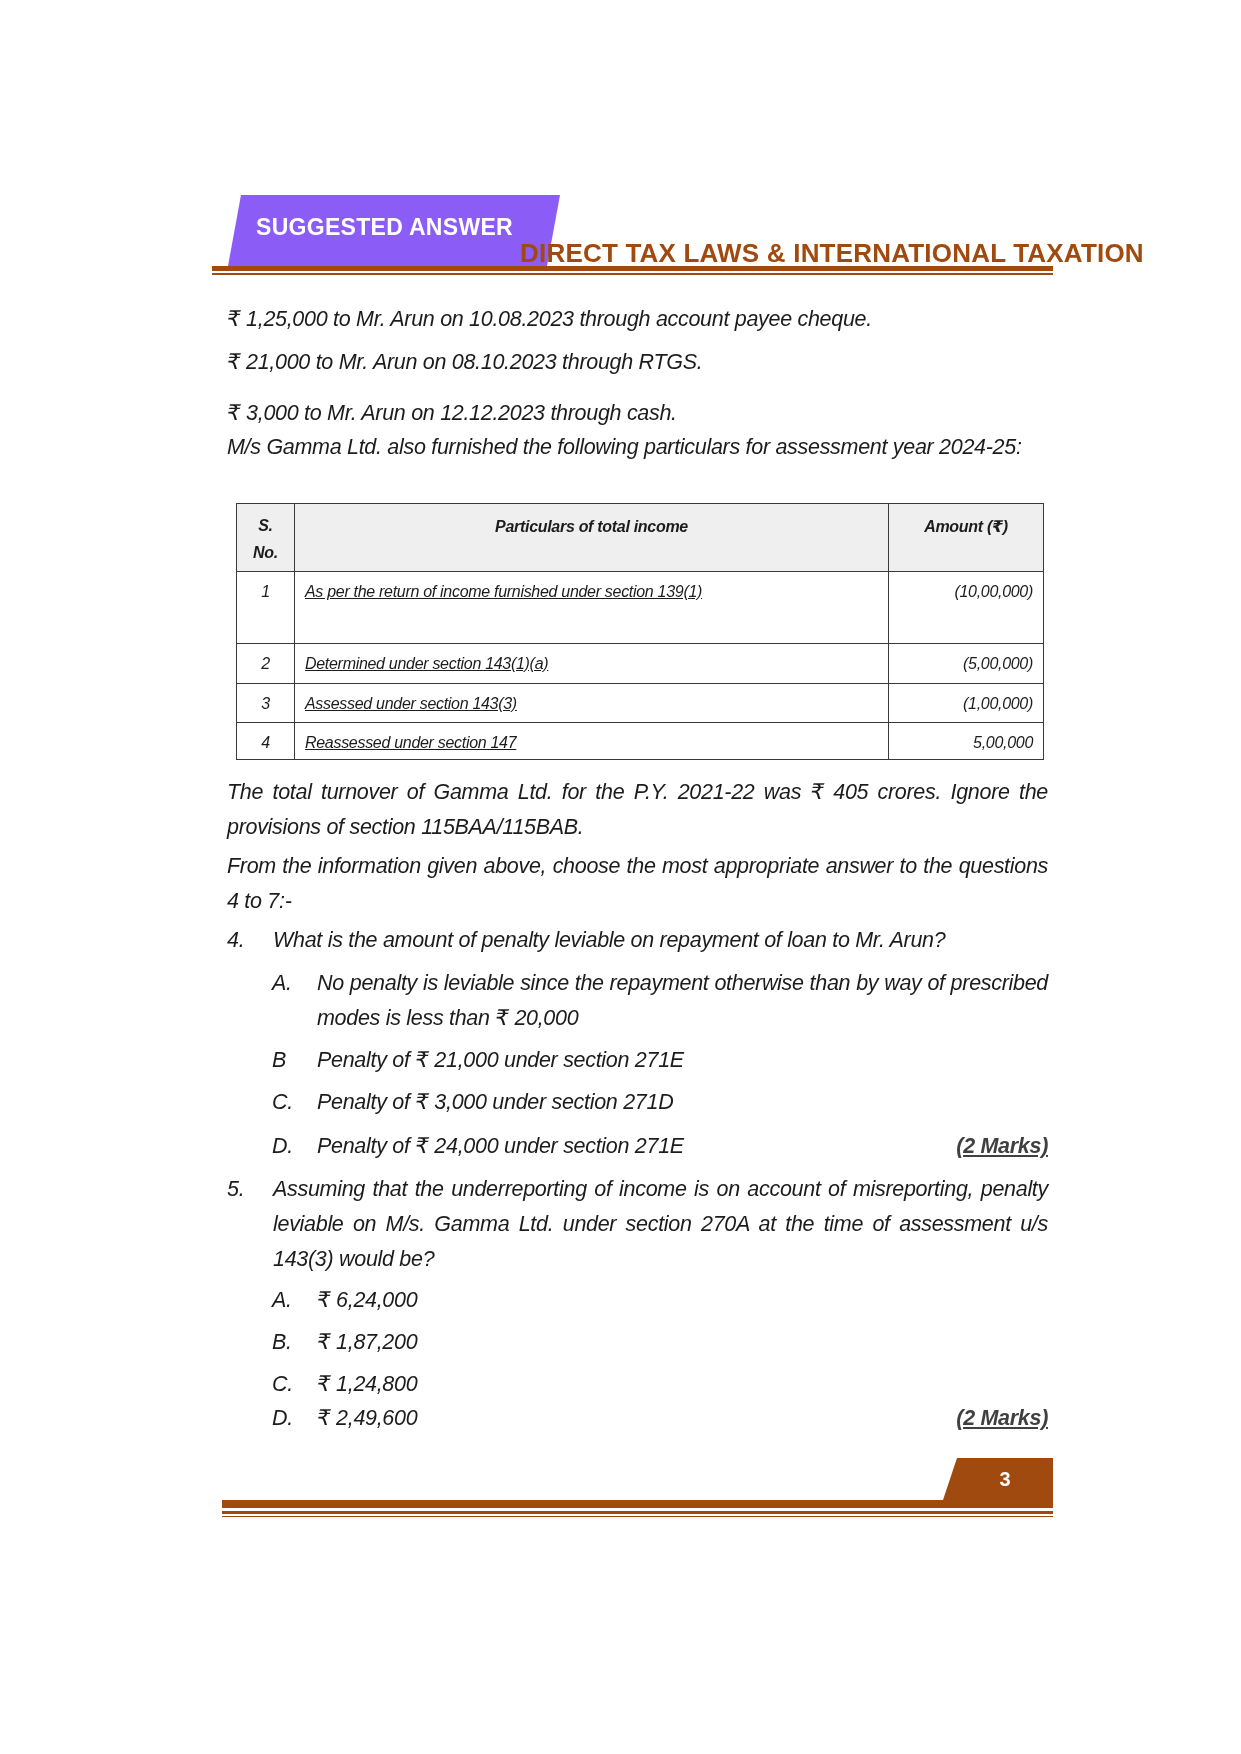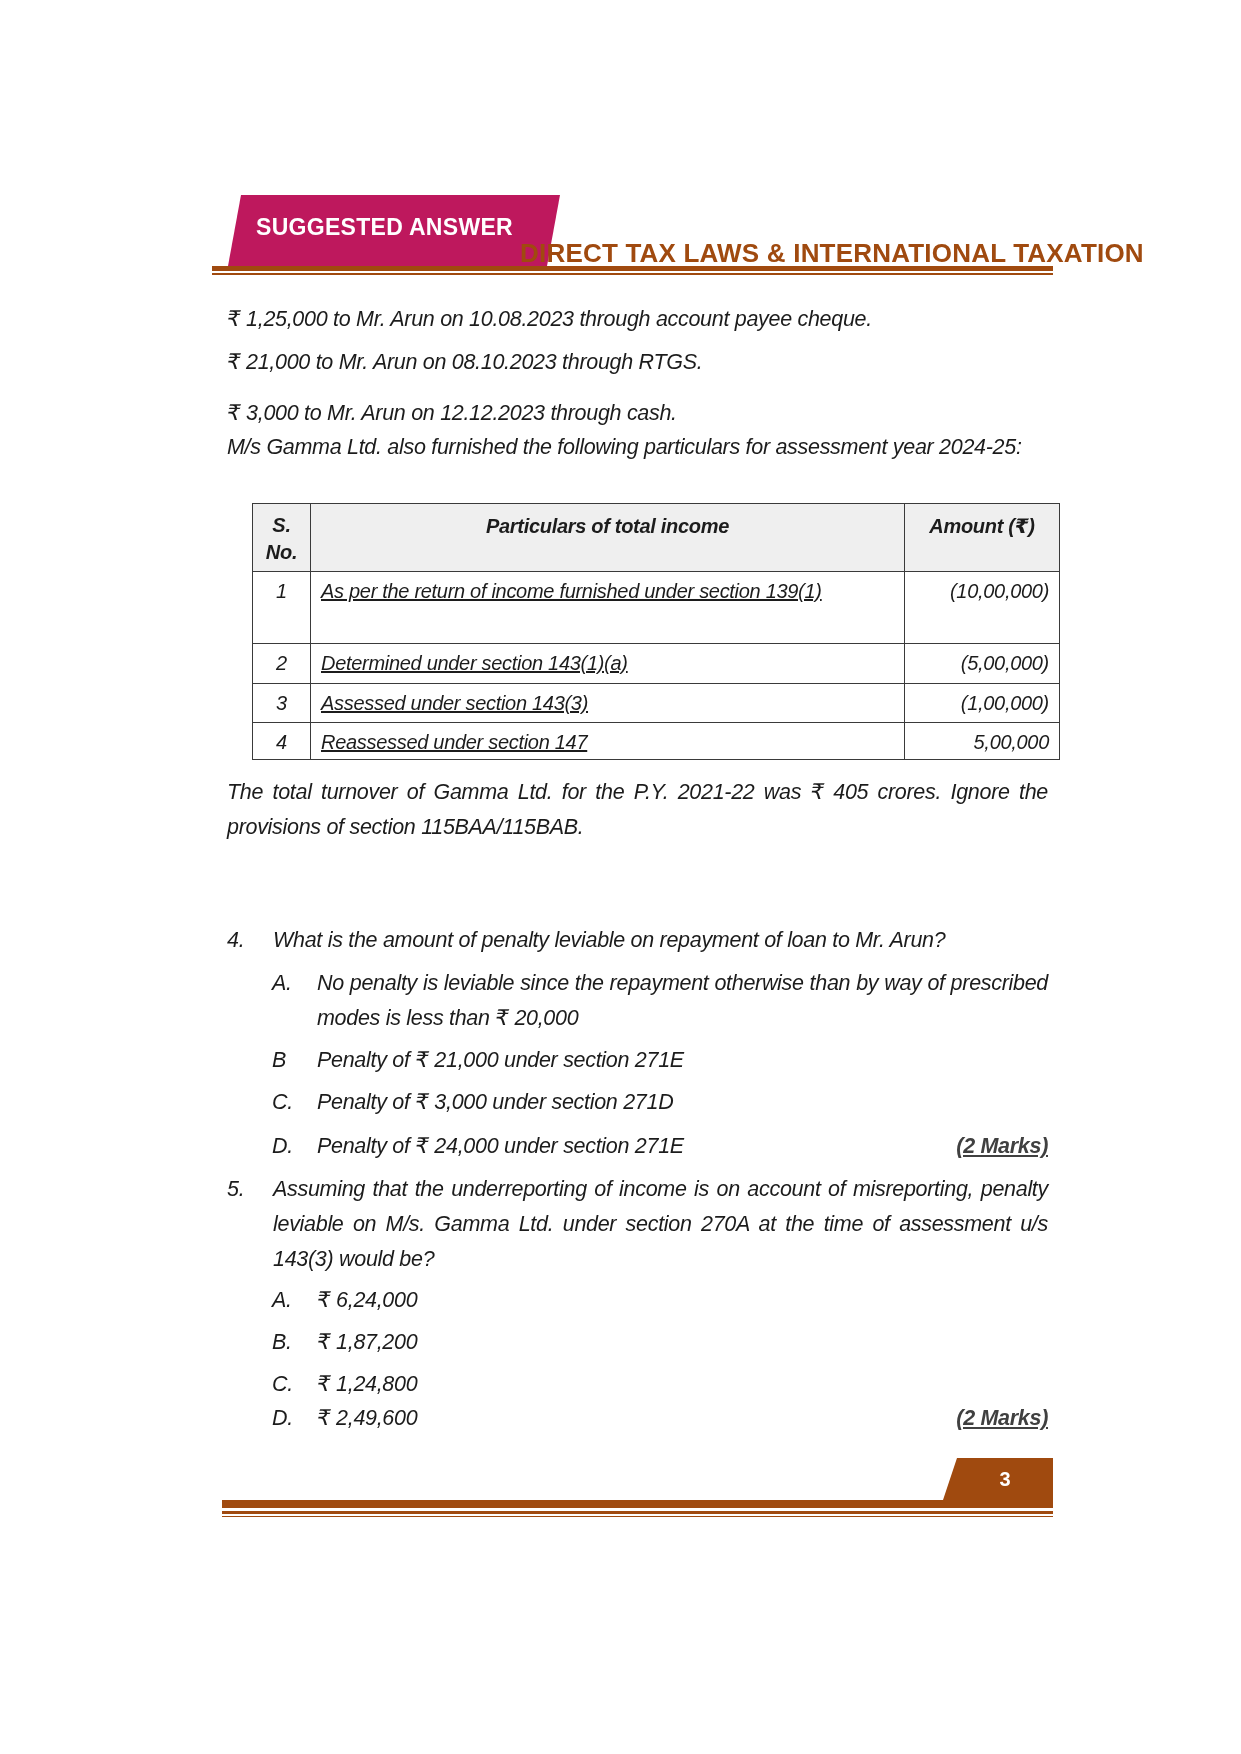--- a/index.html
+++ b/index.html
@@ -7,21 +7,21 @@
     position:relative;
     width:1241px;height:1754px;
     background:#ffffff;
     font-family:"Liberation Sans","DejaVu Sans",sans-serif;
     color:#1c1c1c;
     overflow:hidden;
   }
   
   .banner{
     position:absolute;left:228px;top:195px;width:332px;height:71px;
-    background:#be185d;
+    background:#8b5cf6;
     clip-path:polygon(13px 0,100% 0,calc(100% - 13px) 100%,0 100%);
     color:#ffffff;font-weight:bold;font-size:23px;line-height:64px;
     padding-left:28px;box-sizing:border-box;letter-spacing:.3px;
   }
   .subject{
     position:absolute;left:520px;top:238px;width:528px;
     text-align:right;color:#A04A0F;font-weight:bold;font-size:26px;
     letter-spacing:.2px;white-space:nowrap;
   }
   .rule{position:absolute;left:212px;width:841px;background:#A04A0F;}
@@ -31,21 +31,21 @@
   .body-line,.body-par{
     position:absolute;left:227px;width:821px;margin:0;
     font-style:italic;font-size:21.5px;line-height:35px;
     letter-spacing:-0.3px;
   }
   .body-par{text-align:justify;}
   
   table.income{
     position:absolute;left:236px;top:503px;width:807px;
     border-collapse:collapse;table-layout:fixed;
-    font-style:italic;font-size:20px;letter-spacing:-0.3px;margin-left:16px;
+    font-style:italic;font-size:16px;letter-spacing:-0.3px;
   }
   table.income col.c1{width:58px;}
   table.income col.c2{width:594px;}
   table.income col.c3{width:155px;}
   table.income th,table.income td{
     border:1.6px solid #3a3a3a;vertical-align:top;box-sizing:border-box;
     line-height:29px;padding:5px 10px 0 10px;
   }
   table.income th{background:#efefef;font-weight:bold;text-align:center;padding-top:8px;}
   table.income th.sno{line-height:27px;}
@@ -123,20 +123,21 @@
     </tr>
     <tr class="r4">
       <td class="sno">4</td>
       <td class="part">Reassessed under section 147</td>
       <td class="amt">5,00,000</td>
     </tr>
   </tbody>
     </table>
 
   <p class="body-par" style="top:775px">The total turnover of Gamma Ltd. for the P.Y. 2021-22 was ₹ 405 crores. Ignore the provisions of section 115BAA/115BAB.</p>
+  <p class="body-par" style="top:849px">From the information given above, choose the most appropriate answer to the questions 4 to 7:-</p>
 
   <div class="question" style="top:923px">
     <span class="qnum">4.</span>
     <div class="qtext">What is the amount of penalty leviable on repayment of loan to Mr. Arun?</div>
   </div>
   <div class="option" style="top:966px">
     <span class="olet">A.</span>
     <div class="otext">No penalty is leviable since the repayment otherwise than by way of prescribed modes is less than ₹ 20,000</div>
   </div>
   <div class="option" style="top:1043px">

